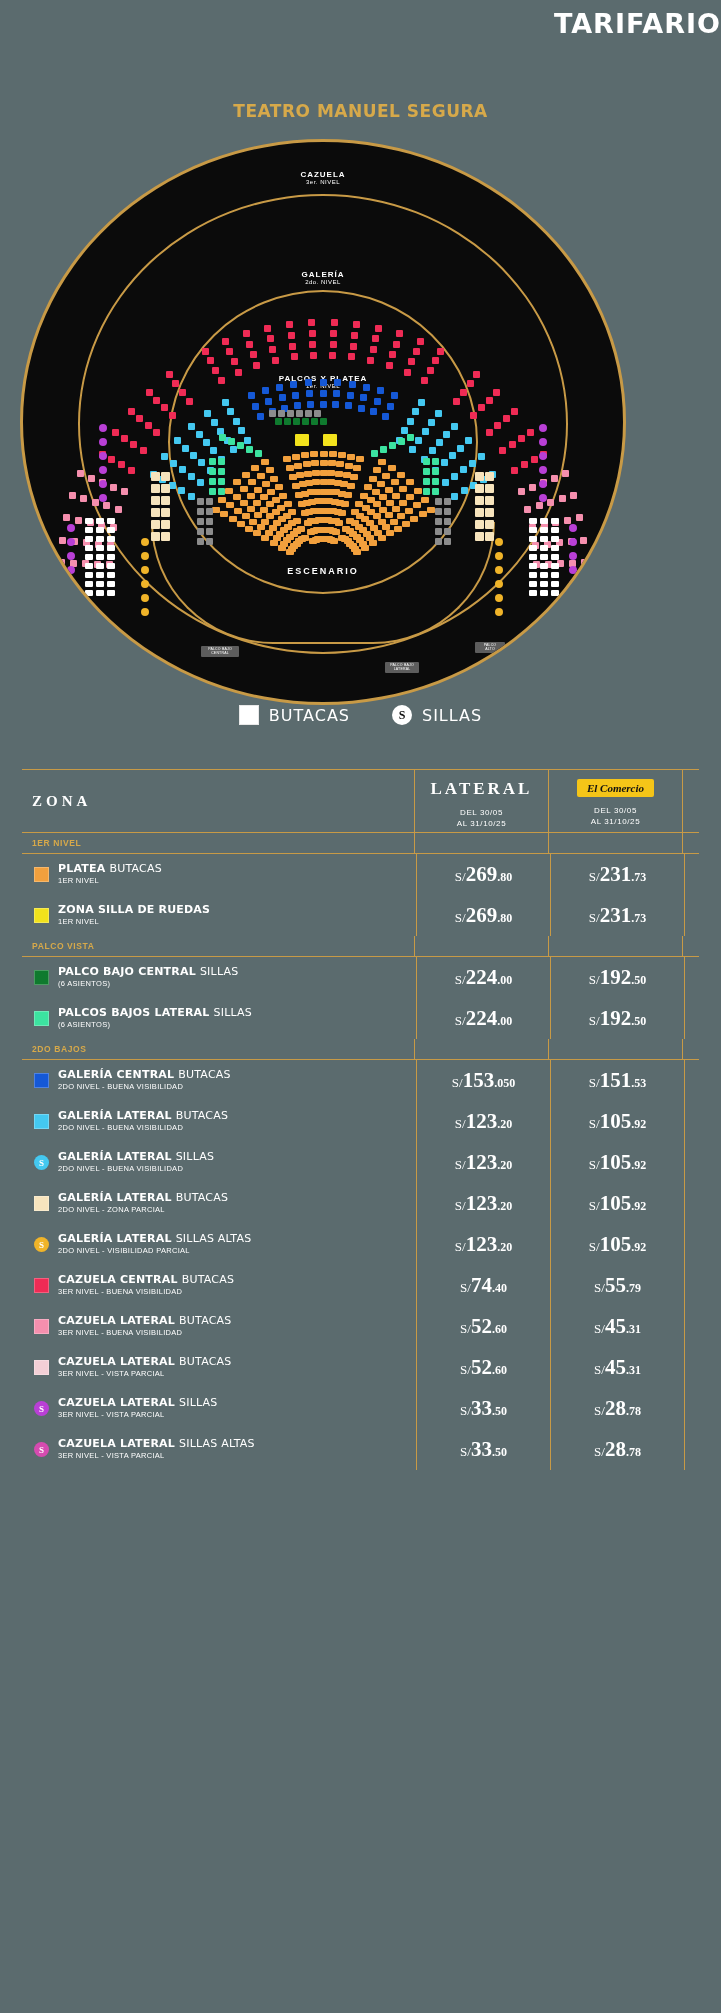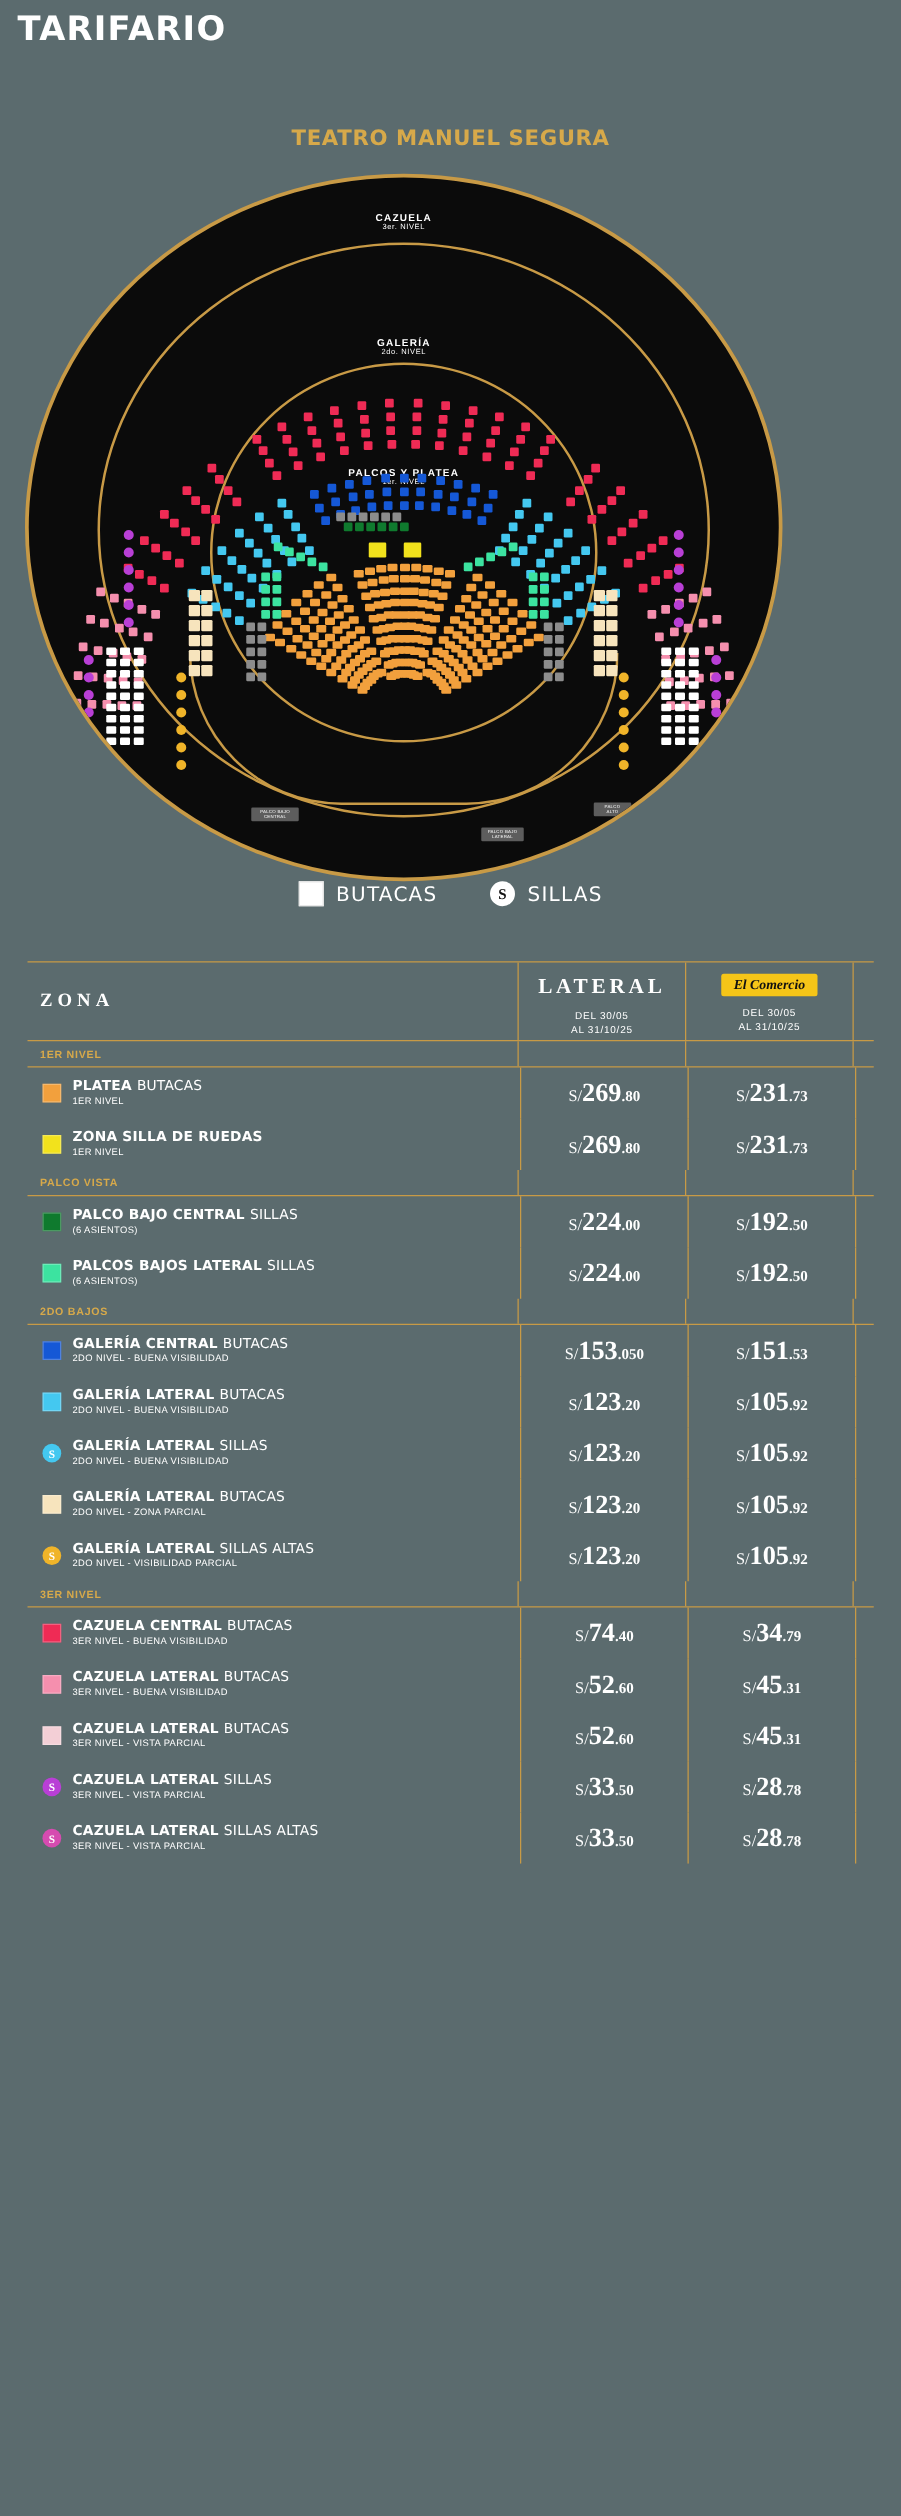--- a/index.html
+++ b/index.html
@@ -7,28 +7,27 @@
     width:721px;
     background:#5b6b6e;
     font-family:"Liberation Sans", sans-serif;
     color:#ffffff;
     -webkit-font-smoothing:antialiased;
   }
   .page{width:721px;position:relative;overflow:hidden;}
 
   
   .title{
-    text-align:left;
+    text-align:right;
     font-size:27px;
     font-weight:bold;
     letter-spacing:1px;
     padding-top:8px;
     color:#ffffff;
     font-family:"DejaVu Sans", sans-serif;
-    margin-left:14px;
   }
   .subtitle{
     text-align:center;
     font-size:17px;
     font-weight:bold;
     letter-spacing:0.5px;
     color:#d7a94a;
     margin-top:62px;
     font-family:"DejaVu Sans", sans-serif;
   }
@@ -209,20 +208,21 @@
         <small>3er. NIVEL</small>
       </div>
       <div class="ring-label lbl-galeria">
         <span>GALERÍA</span>
         <small>2do. NIVEL</small>
       </div>
       <div class="ring-label lbl-palcos">
         <span>PALCOS Y PLATEA</span>
         <small>1er. NIVEL</small>
       </div>
+      <div class="ring-label lbl-escenario">ESCENARIO</div>
 
       <div id="seats">
           <span class="seat" style="left:179.1321093035274px;top:205.76310178526822px;background:#ef2b55;width:7px;height:7px;"></span>
           <span class="seat" style="left:199.18247342065214px;top:196.21908672128748px;background:#ef2b55;width:7px;height:7px;"></span>
           <span class="seat" style="left:220.00064218657377px;top:188.49191556979963px;background:#ef2b55;width:7px;height:7px;"></span>
           <span class="seat" style="left:241.42236680336484px;top:182.64255327864825px;background:#ef2b55;width:7px;height:7px;"></span>
           <span class="seat" style="left:263.2786366074365px;top:178.7171494749097px;background:#ef2b55;width:7px;height:7px;"></span>
           <span class="seat" style="left:285.39701251046847px;top:176.74667435886403px;background:#ef2b55;width:7px;height:7px;"></span>
           <span class="seat" style="left:307.6029874895316px;top:176.74667435886403px;background:#ef2b55;width:7px;height:7px;"></span>
           <span class="seat" style="left:329.7213633925635px;top:178.7171494749097px;background:#ef2b55;width:7px;height:7px;"></span>
@@ -1048,38 +1048,33 @@
               <div class="zone-sub">2DO  NIVEL - VISIBILIDAD PARCIAL</div>
             </div>
           </div>
           <div class="row-price">
             <span class="price"><span class="cur">S/</span><span class="int">123</span><span class="dec">.20</span></span>
           </div>
           <div class="row-price last">
             <span class="price"><span class="cur">S/</span><span class="int">105</span><span class="dec">.92</span></span>
           </div>
         </div>
-        <div class="group-row">
-          <div class="group-label">3ER NIVEL</div>
-          <div class="group-c"></div>
-          <div class="group-c last"></div>
-        </div>
         <div class="row">
           <div class="row-zone">
             <span class="sw" style="background:#ef2b55"></span>
             <div class="zone-text">
               <div class="zone-name">CAZUELA CENTRAL <span class="thin">BUTACAS</span></div>
               <div class="zone-sub">3ER NIVEL - BUENA VISIBILIDAD</div>
             </div>
           </div>
           <div class="row-price">
             <span class="price"><span class="cur">S/</span><span class="int">74</span><span class="dec">.40</span></span>
           </div>
           <div class="row-price last">
-            <span class="price"><span class="cur">S/</span><span class="int">34</span><span class="dec">.79</span></span>
+            <span class="price"><span class="cur">S/</span><span class="int">55</span><span class="dec">.79</span></span>
           </div>
         </div>
         <div class="row">
           <div class="row-zone">
             <span class="sw" style="background:#f58fae"></span>
             <div class="zone-text">
               <div class="zone-name">CAZUELA LATERAL <span class="thin">BUTACAS</span></div>
               <div class="zone-sub">3ER NIVEL - BUENA VISIBILIDAD</div>
             </div>
           </div>

